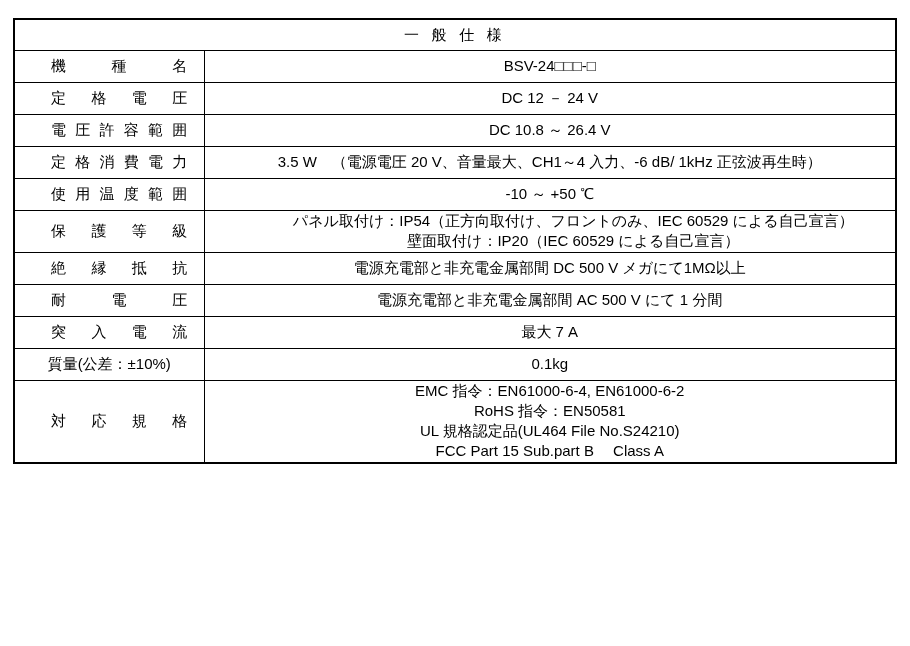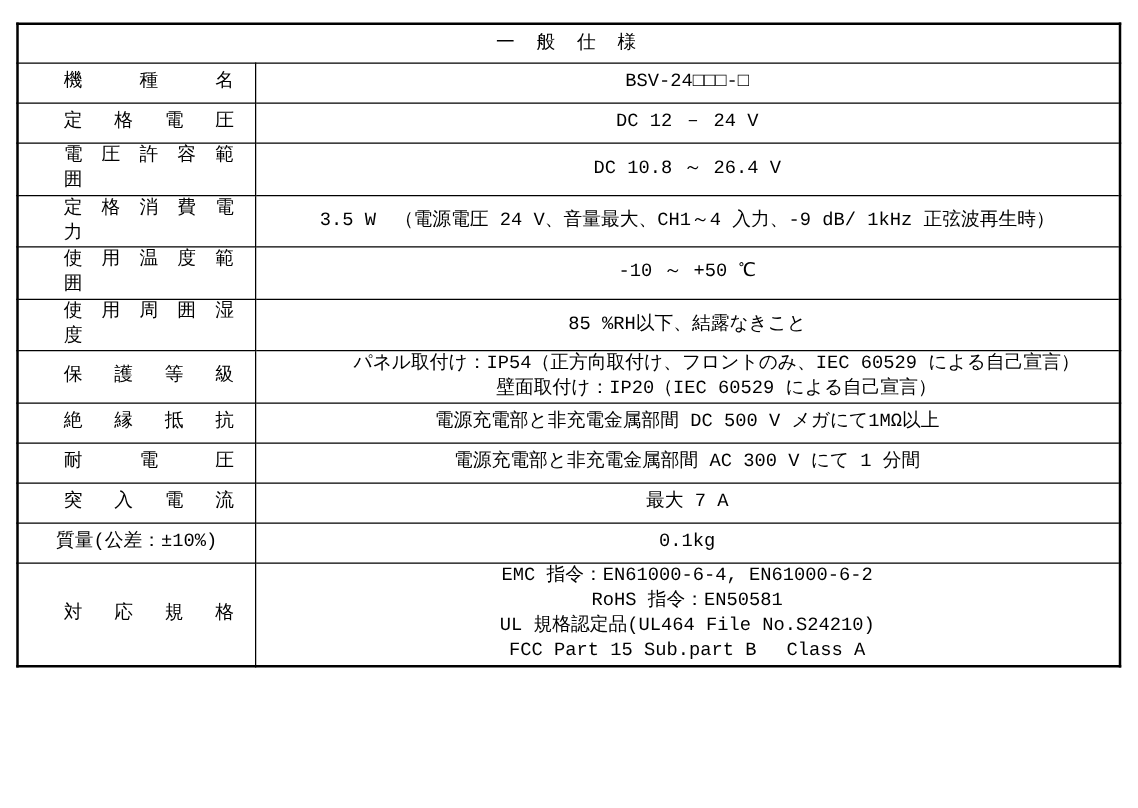--- a/index.html
+++ b/index.html
@@ -20,21 +20,20 @@
     height: 646px;
     box-sizing: border-box;
     padding: 18px 12px 12px 12px;
   }
   table.spec {
     width: 884px;
     margin: 0 auto;
     border-collapse: collapse;
     table-layout: fixed;
     border: 2px solid #000;
-    font-family: Liberation Mono, monospace;
   }
   table.spec td {
     border: 1px solid #000;
     padding: 0;
     vertical-align: middle;
     text-align: center;
     font-size: 15px;
     line-height: 1.35;
   }
   .title-cell {
@@ -116,37 +115,31 @@
         <td class="label-cell">
             <span class="label-spread">電 圧 許 容 範 囲</span>
           </td>
         <td class="value-cell">DC 10.8 ～ 26.4 V</td>
       </tr>
 
       <tr>
         <td class="label-cell">
             <span class="label-spread">定 格 消 費 電 力</span>
           </td>
-        <td class="value-cell small-note">3.5 W　（電源電圧 24 V、音量最大、CH1～4 入力、-9 dB/ 1kHz 正弦波再生時）</td>
+        <td class="value-cell small-note">3.5 W　（電源電圧 20 V、音量最大、CH1～4 入力、-6 dB/ 1kHz 正弦波再生時）</td>
       </tr>
 
       <tr>
         <td class="label-cell">
             <span class="label-spread">使 用 温 度 範 囲</span>
           </td>
         <td class="value-cell">-10 ～ +50 ℃</td>
       </tr>
 
 
-      <tr>
-        <td class="label-cell">
-            <span class="label-spread">使 用 周 囲 湿 度</span>
-          </td>
-        <td class="value-cell">85 %RH以下、結露なきこと</td>
-      </tr>
 
       <tr>
         <td class="label-cell">
             <span class="label-spread">保　護　等　級</span>
           </td>
         <td class="value-cell value-two-line">
           <div>パネル取付け：IP54（正方向取付け、フロントのみ、IEC 60529 による自己宣言）</div>
           <div>壁面取付け：IP20（IEC 60529 による自己宣言）</div>
         </td>
       </tr>
@@ -155,21 +148,21 @@
         <td class="label-cell">
             <span class="label-spread">絶　縁　抵　抗</span>
           </td>
         <td class="value-cell">電源充電部と非充電金属部間 DC 500 V メガにて1MΩ以上</td>
       </tr>
 
       <tr>
         <td class="label-cell">
             <span class="label-spread">耐　電　圧</span>
           </td>
-        <td class="value-cell">電源充電部と非充電金属部間 AC 300 V にて 1 分間</td>
+        <td class="value-cell">電源充電部と非充電金属部間 AC 500 V にて 1 分間</td>
       </tr>
 
       <tr>
         <td class="label-cell">
             <span class="label-spread">突　入　電　流</span>
           </td>
         <td class="value-cell">最大 7 A</td>
       </tr>
 
 

